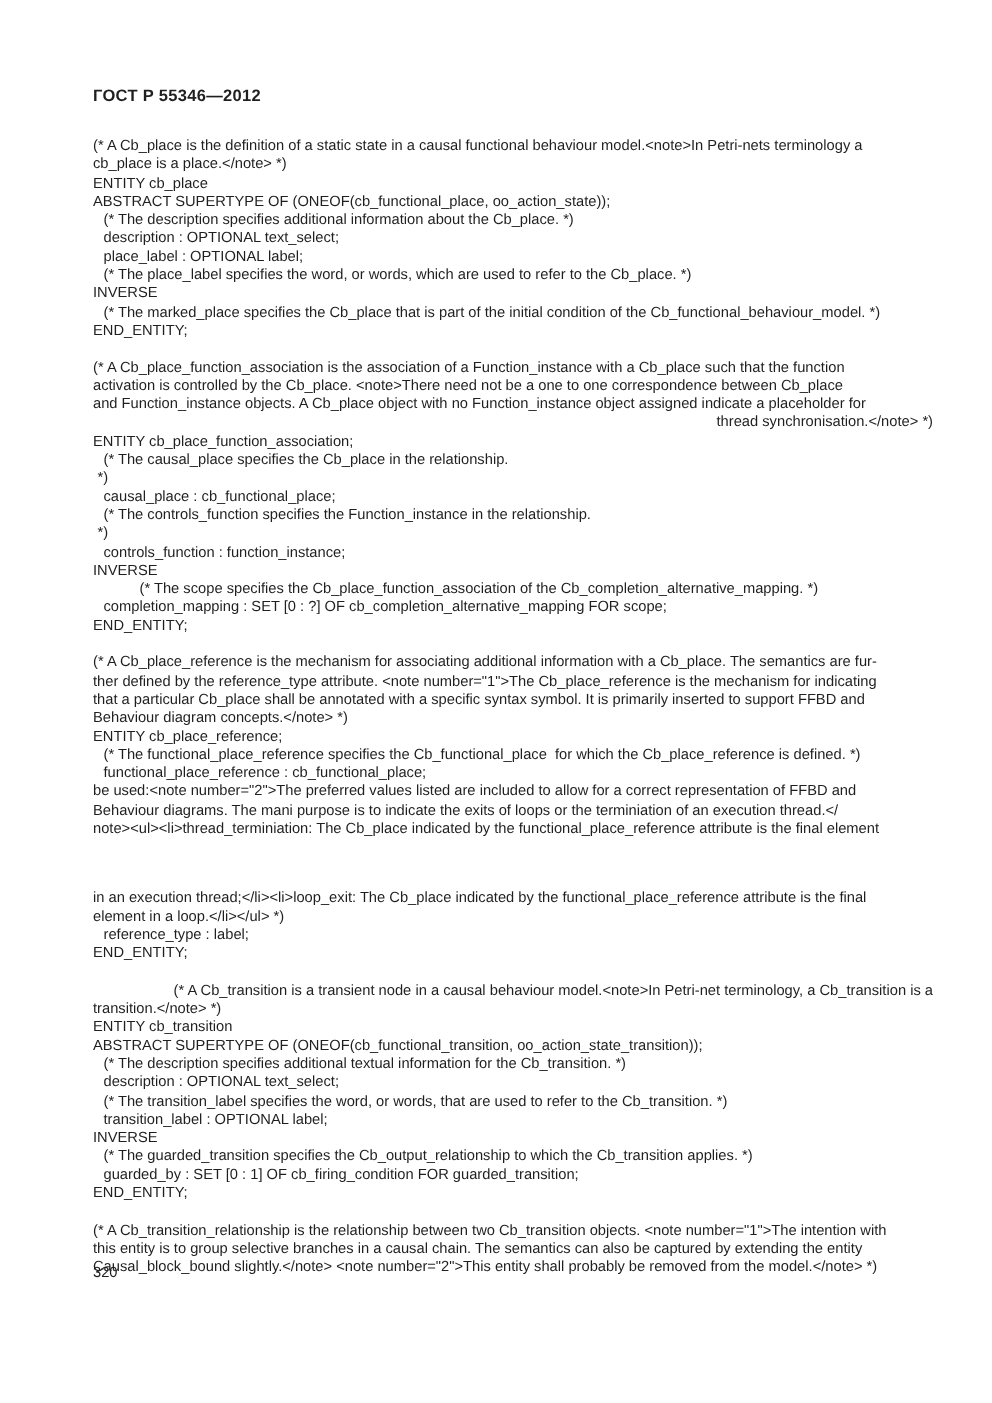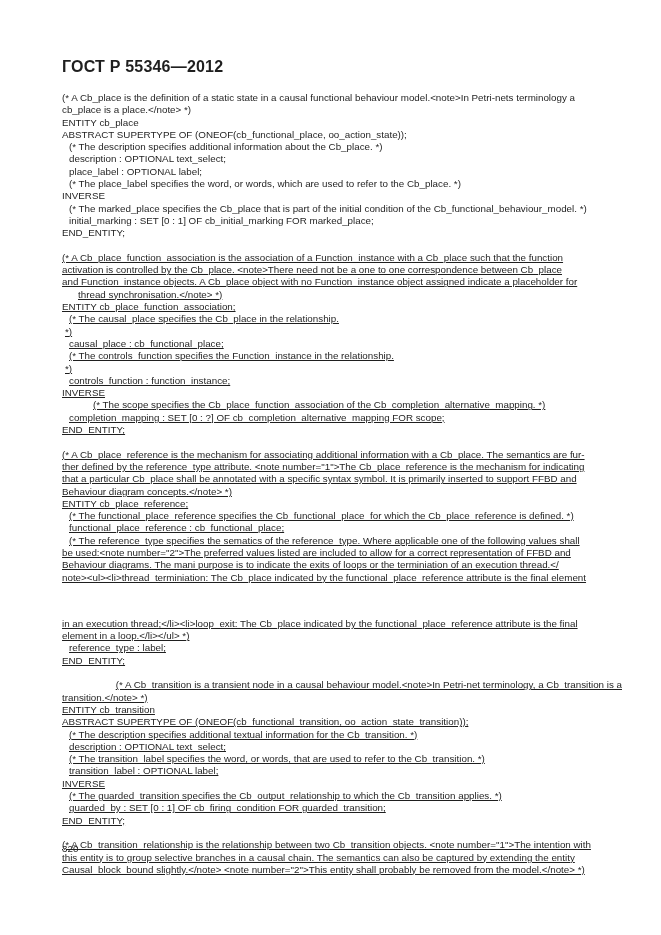--- a/index.html
+++ b/index.html
@@ -13,34 +13,33 @@
     height: 935px;
     background: #ffffff;
     overflow: hidden;
     font-family: "Liberation Sans", sans-serif;
     color: #1f1f1f;
   }
   .doc-header {
     position: absolute;
     left: 62px;
     top: 58px;
-    font-size: 16px;
+    font-size: 11px;
     font-weight: bold;
     letter-spacing: 0.2px;
     white-space: pre;
   }
   .doc-body {
     position: absolute;
     left: 62px;
     top: 92px;
     width: 560px;
   }
   .section + .section {
     margin-top: 12.3px;
-    text-decoration: underline;
   }
   .line {
     height: 12.3px;
     line-height: 12.3px;
     font-size: 9.8px;
     white-space: pre;
     overflow: visible;
   }
   .page-number {
     position: absolute;
@@ -61,49 +60,47 @@
         <div class="line" style="padding-left: 0px;">(* A Cb_place is the definition of a static state in a causal functional behaviour model.&lt;note&gt;In Petri-nets terminology a</div>
         <div class="line" style="padding-left: 0px;">cb_place is a place.&lt;/note&gt; *)</div>
         <div class="line" style="padding-left: 0px;">ENTITY cb_place</div>
         <div class="line" style="padding-left: 0px;">ABSTRACT SUPERTYPE OF (ONEOF(cb_functional_place, oo_action_state));</div>
         <div class="line" style="padding-left: 7px;">(* The description specifies additional information about the Cb_place. *)</div>
         <div class="line" style="padding-left: 7px;">description : OPTIONAL text_select;</div>
         <div class="line" style="padding-left: 7px;">place_label : OPTIONAL label;</div>
         <div class="line" style="padding-left: 7px;">(* The place_label specifies the word, or words, which are used to refer to the Cb_place. *)</div>
         <div class="line" style="padding-left: 0px;">INVERSE</div>
         <div class="line" style="padding-left: 7px;">(* The marked_place specifies the Cb_place that is part of the initial condition of the Cb_functional_behaviour_model. *)</div>
-        <div class="line" style="padding-left: 7px;">initial_marking : SET [0 : 1] OF cb_initial_marking FOR marked_place;</div>
         <div class="line" style="padding-left: 0px;">END_ENTITY;</div>
       </div>
       <div class="section">
         <div class="line" style="padding-left: 0px;">(* A Cb_place_function_association is the association of a Function_instance with a Cb_place such that the function</div>
         <div class="line" style="padding-left: 0px;">activation is controlled by the Cb_place. &lt;note&gt;There need not be a one to one correspondence between Cb_place</div>
         <div class="line" style="padding-left: 0px;">and Function_instance objects. A Cb_place object with no Function_instance object assigned indicate a placeholder for</div>
-        <div class="line" style="padding-left: 16px;">thread synchronisation.&lt;/note&gt; *)</div>
+        <div class="line" style="padding-left: 16px; text-align: right;">thread synchronisation.&lt;/note&gt; *)</div>
         <div class="line" style="padding-left: 0px;">ENTITY cb_place_function_association;</div>
         <div class="line" style="padding-left: 7px;">(* The causal_place specifies the Cb_place in the relationship.</div>
         <div class="line" style="padding-left: 3px;">*)</div>
         <div class="line" style="padding-left: 7px;">causal_place : cb_functional_place;</div>
         <div class="line" style="padding-left: 7px;">(* The controls_function specifies the Function_instance in the relationship.</div>
         <div class="line" style="padding-left: 3px;">*)</div>
         <div class="line" style="padding-left: 7px;">controls_function : function_instance;</div>
         <div class="line" style="padding-left: 0px;">INVERSE</div>
         <div class="line" style="padding-left: 7px; margin-left: 24px;">(* The scope specifies the Cb_place_function_association of the Cb_completion_alternative_mapping. *)</div>
         <div class="line" style="padding-left: 7px;">completion_mapping : SET [0 : ?] OF cb_completion_alternative_mapping FOR scope;</div>
         <div class="line" style="padding-left: 0px;">END_ENTITY;</div>
       </div>
       <div class="section">
         <div class="line" style="padding-left: 0px;">(* A Cb_place_reference is the mechanism for associating additional information with a Cb_place. The semantics are fur-</div>
         <div class="line" style="padding-left: 0px;">ther defined by the reference_type attribute. &lt;note number="1"&gt;The Cb_place_reference is the mechanism for indicating</div>
         <div class="line" style="padding-left: 0px;">that a particular Cb_place shall be annotated with a specific syntax symbol. It is primarily inserted to support FFBD and</div>
         <div class="line" style="padding-left: 0px;">Behaviour diagram concepts.&lt;/note&gt; *)</div>
         <div class="line" style="padding-left: 0px;">ENTITY cb_place_reference;</div>
         <div class="line" style="padding-left: 7px;">(* The functional_place_reference specifies the Cb_functional_place  for which the Cb_place_reference is defined. *)</div>
         <div class="line" style="padding-left: 7px;">functional_place_reference : cb_functional_place;</div>
-        <div class="line" style="padding-left: 7px;">(* The reference_type specifies the sematics of the reference_type. Where applicable one of the following values shall</div>
         <div class="line" style="padding-left: 0px;">be used:&lt;note number="2"&gt;The preferred values listed are included to allow for a correct representation of FFBD and</div>
         <div class="line" style="padding-left: 0px;">Behaviour diagrams. The mani purpose is to indicate the exits of loops or the terminiation of an execution thread.&lt;/</div>
         <div class="line" style="padding-left: 0px;">note&gt;&lt;ul&gt;&lt;li&gt;thread_terminiation: The Cb_place indicated by the functional_place_reference attribute is the final element</div>
         <div class="line" style="padding-left: 0px; margin-top: 34px;">in an execution thread;&lt;/li&gt;&lt;li&gt;loop_exit: The Cb_place indicated by the functional_place_reference attribute is the final</div>
         <div class="line" style="padding-left: 0px;">element in a loop.&lt;/li&gt;&lt;/ul&gt; *)</div>
         <div class="line" style="padding-left: 7px;">reference_type : label;</div>
         <div class="line" style="padding-left: 0px;">END_ENTITY;</div>
       </div>
       <div class="section">
         <div class="line" style="padding-left: 0px; text-align: right;">(* A Cb_transition is a transient node in a causal behaviour model.&lt;note&gt;In Petri-net terminology, a Cb_transition is a</div>

